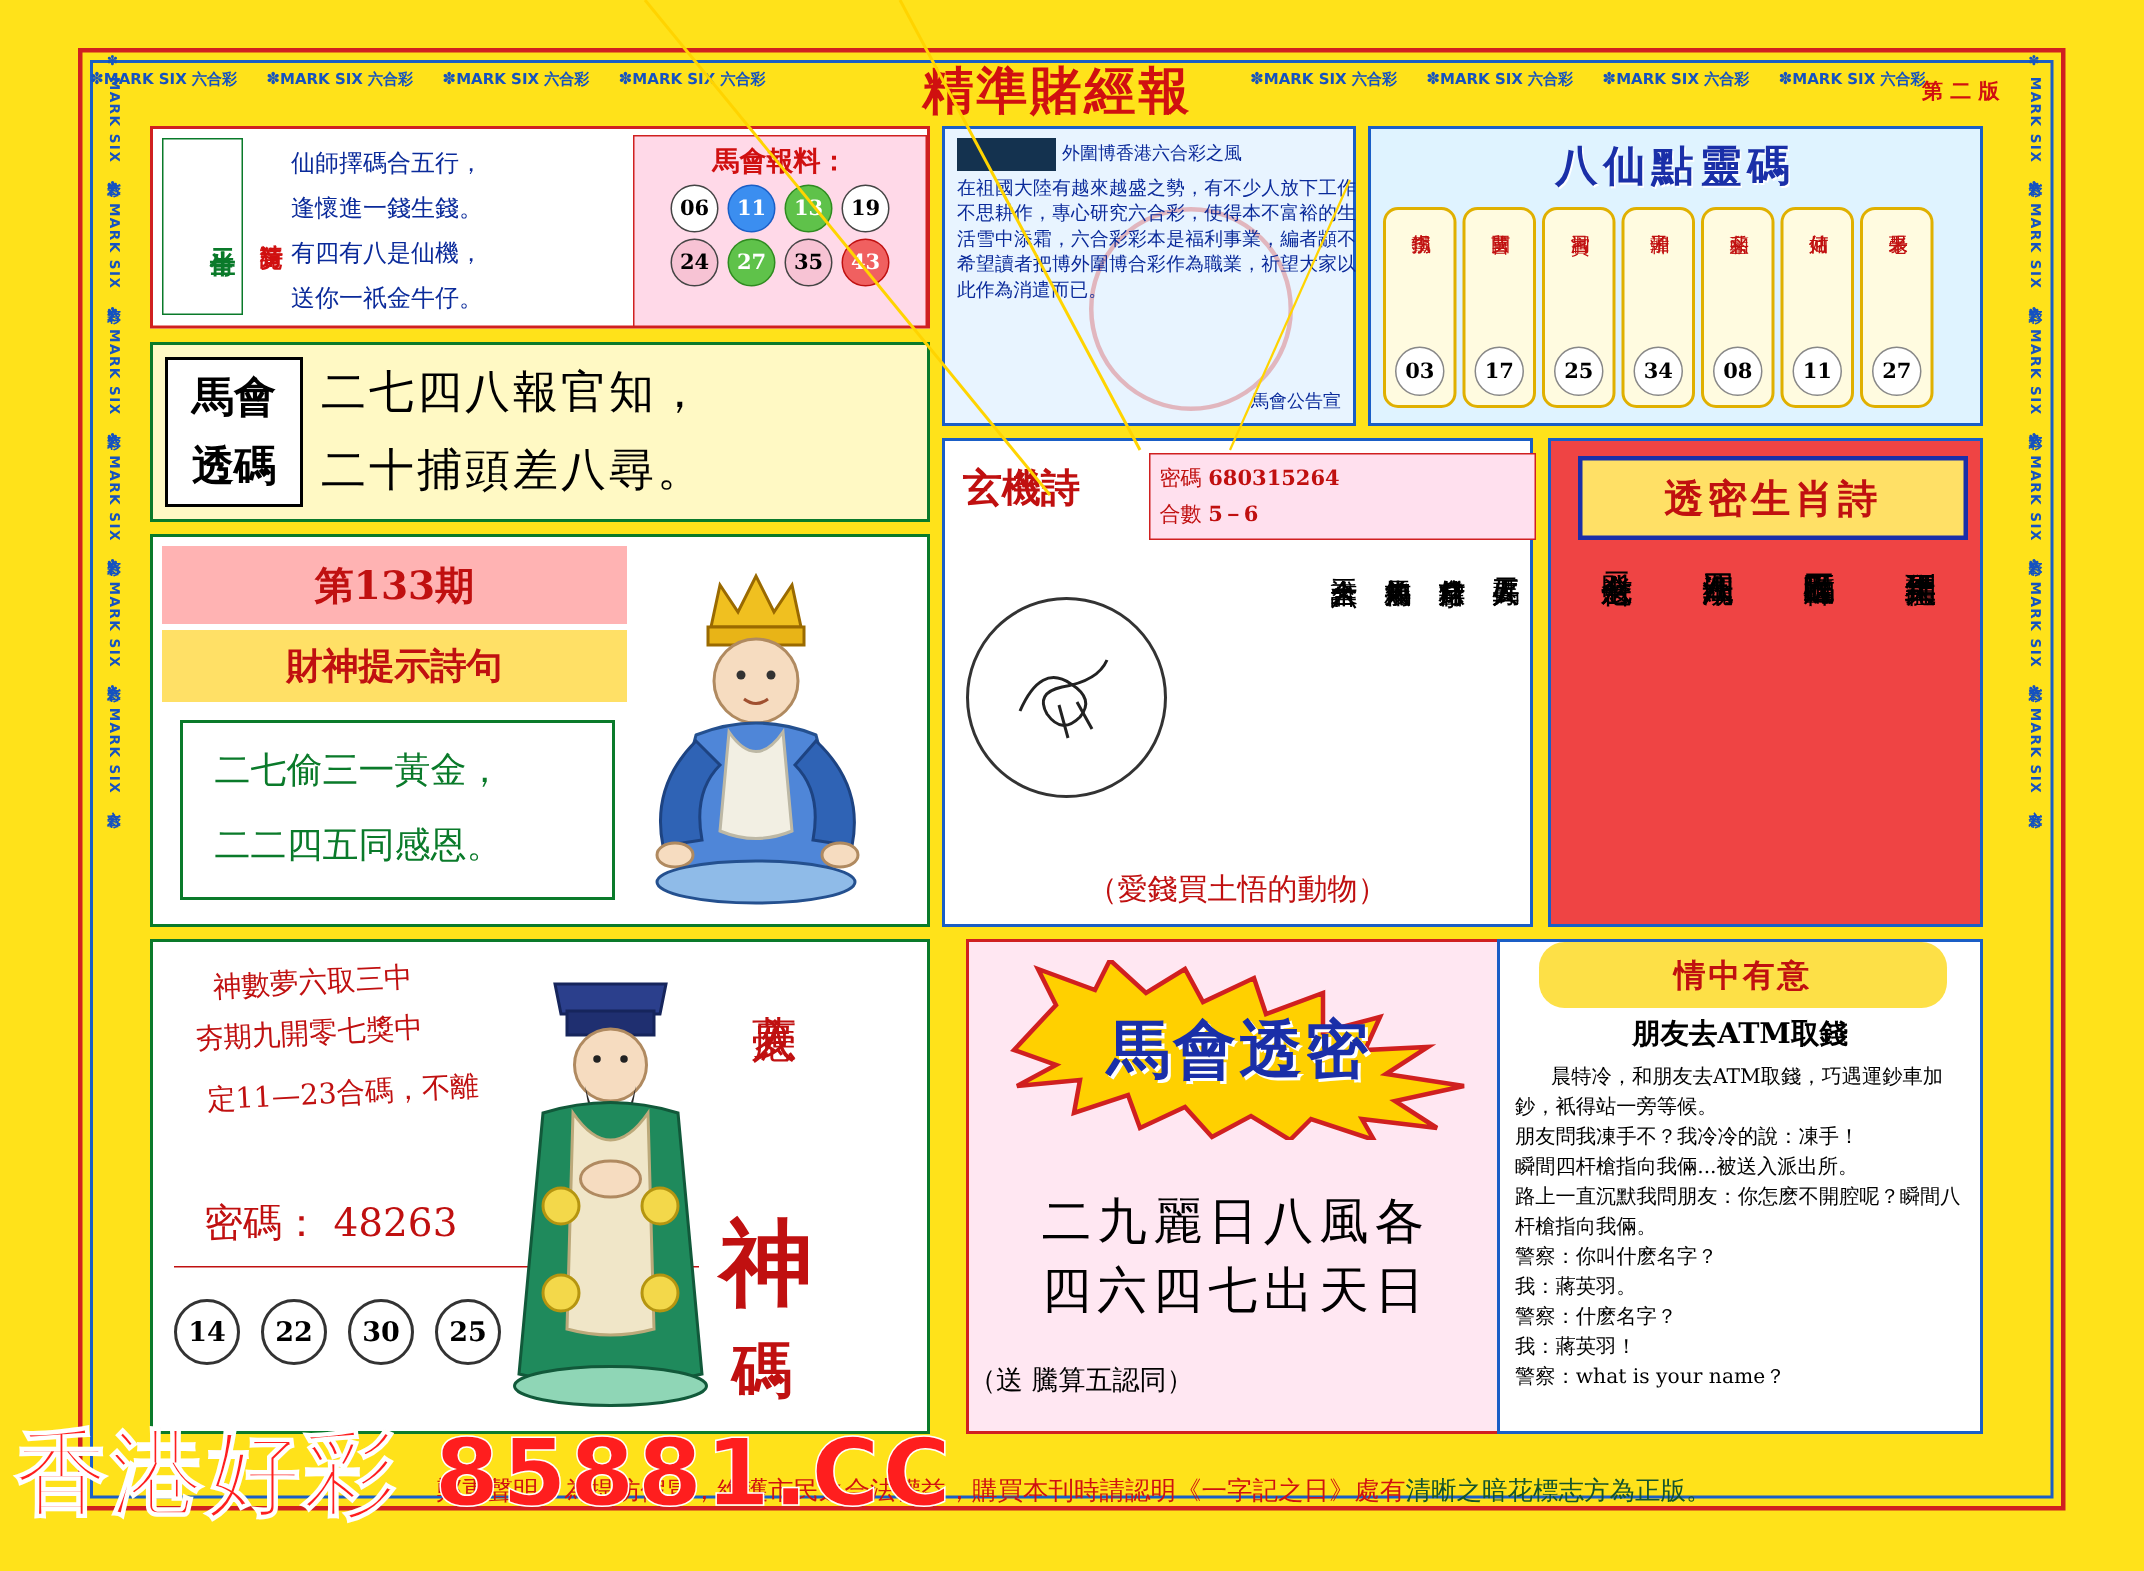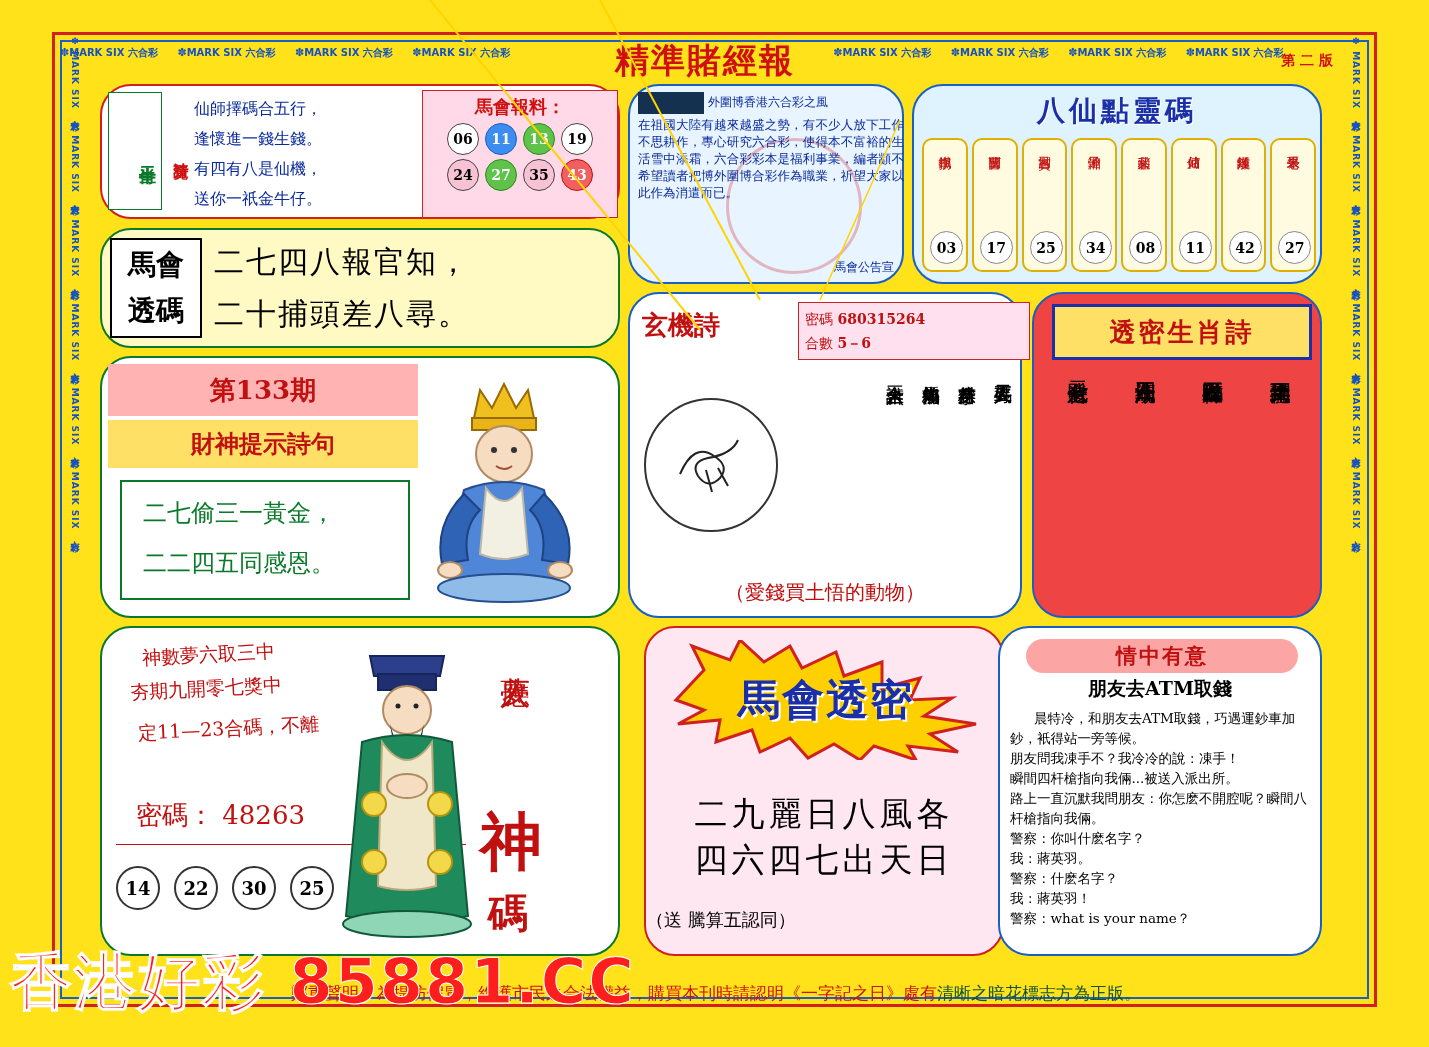--- a/index.html
+++ b/index.html
@@ -44,21 +44,21 @@
   .title-main{
     position:absolute;left:540px;top:38px;width:330px;text-align:center;
     font-family:"DejaVu Serif","Liberation Serif",serif;
     font-size:34px;font-weight:bold;color:#d01010;letter-spacing:2px;
   }
   .edition{
     position:absolute;right:96px;top:52px;font-size:14px;color:#d01010;font-weight:bold;
   }
 
   
-  .box{position:absolute;box-sizing:border-box;border-radius:31px;}
+  .box{position:absolute;box-sizing:border-box;}
   .cjk{font-family:"DejaVu Serif","Liberation Serif",serif;}
 
   
   #b-zodiac{left:100px;top:84px;width:520px;height:135px;background:#fff;border:2px solid #d02020;}
   #b-zodiac .lbl{
     position:absolute;left:6px;top:6px;width:54px;height:118px;background:#fff;
     border:1px solid #0a7a2a;color:#0a7a2a;font-size:17px;font-weight:bold;
     writing-mode:vertical-rl;text-orientation:upright;text-align:center;line-height:26px;padding-top:4px;
     box-sizing:border-box;
   }
@@ -147,21 +147,21 @@
   }
   
   .deity1{position:absolute;right:6px;top:6px;width:196px;height:250px;}
 
   
   #b-xuanji{left:628px;top:292px;width:394px;height:326px;background:#fff;border:2px solid #1a5ec6;}
   #b-xuanji .hd{
     position:absolute;left:12px;top:14px;font-size:26px;font-weight:bold;color:#c01010;
   }
   #b-xuanji .codebox{
-    position:absolute;left:168px;top:8px;width:232px;height:58px;background:#ffe0ee;border:1px solid #d02020;
+    position:absolute;left:136px;top:8px;width:258px;height:58px;background:#ffe0ee;border:1px solid #d02020;
     font-size:14px;color:#c01010;padding:4px 6px;box-sizing:border-box;line-height:24px;
   }
   #b-xuanji .codebox b{color:#c01010;}
   #b-xuanji .vpoem{
     position:absolute;left:150px;top:78px;width:234px;height:190px;display:flex;
     flex-direction:row-reverse;justify-content:flex-start;gap:14px;
   }
   #b-xuanji .vpoem span{
     writing-mode:vertical-rl;text-orientation:upright;font-size:18px;color:#000;line-height:22px;
   }
@@ -213,21 +213,21 @@
     position:absolute;left:0;top:0;width:316px;height:120px;display:flex;align-items:center;justify-content:center;
     font-size:42px;font-weight:bold;color:#1a2fa8;letter-spacing:2px;text-shadow:2px 2px 0 #fff;
   }
   #b-toumi2 .l1{position:absolute;left:0;top:164px;width:100%;text-align:center;font-size:33px;color:#000;letter-spacing:4px;}
   #b-toumi2 .l2{position:absolute;left:0;top:210px;width:100%;text-align:center;font-size:33px;color:#000;letter-spacing:4px;}
   #b-toumi2 .foot{position:absolute;left:0;top:280px;width:100%;text-align:left;font-size:18px;color:#000;}
 
   
   #b-qing{left:998px;top:626px;width:324px;height:330px;background:#fff;border:2px solid #1a5ec6;}
   #b-qing .hd{
-    position:absolute;left:26px;top:11px;width:272px;height:34px;background:#fca5a5;border-radius:17px;
+    position:absolute;left:26px;top:0;width:272px;height:44px;background:#fde047;border-radius:17px;
     display:flex;align-items:center;justify-content:center;color:#c01010;font-size:21px;font-weight:bold;letter-spacing:2px;
   }
   #b-qing .sub{
     position:absolute;left:0;top:48px;width:100%;text-align:center;font-size:19px;font-weight:bold;color:#000;
   }
   #b-qing .body{
     position:absolute;left:10px;top:80px;width:304px;font-size:13.5px;line-height:20px;color:#000;
   }
   #b-qing .body p{margin:0;}
   #b-qing .ind{text-indent:24px;}
@@ -346,26 +346,20 @@
         <div class="nmw">
             <span>藍采和</span>
           </div>
         <div class="nb">08</div>
       </div>
       <div class="bx">
         <div class="nmw">
             <span>何仙姑</span>
           </div>
         <div class="nb">11</div>
-      </div>
-      <div class="bx">
-        <div class="nmw">
-            <span>漢鍾離</span>
-          </div>
-        <div class="nb">42</div>
       </div>
       <div class="bx">
         <div class="nmw">
             <span>張果老</span>
           </div>
         <div class="nb">27</div>
       </div>
     </div>
   </div>
 

